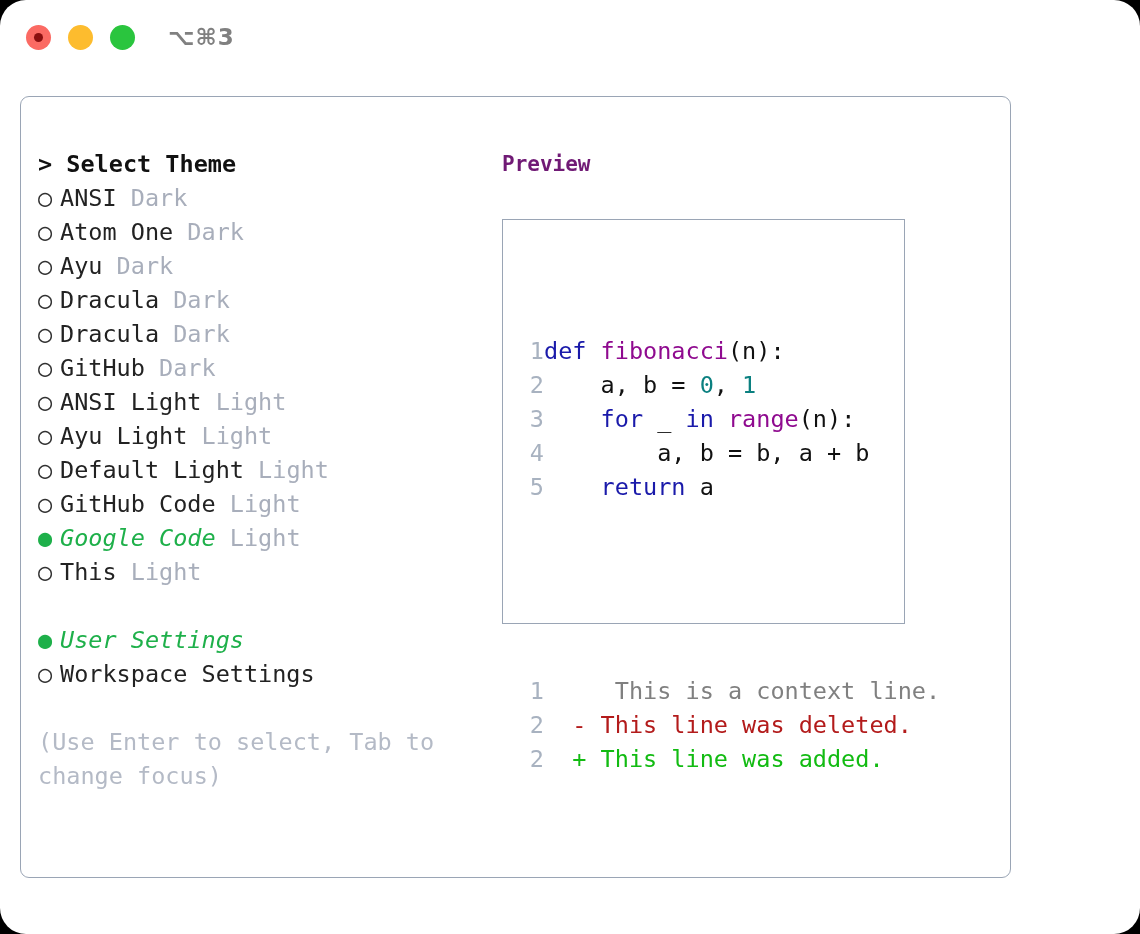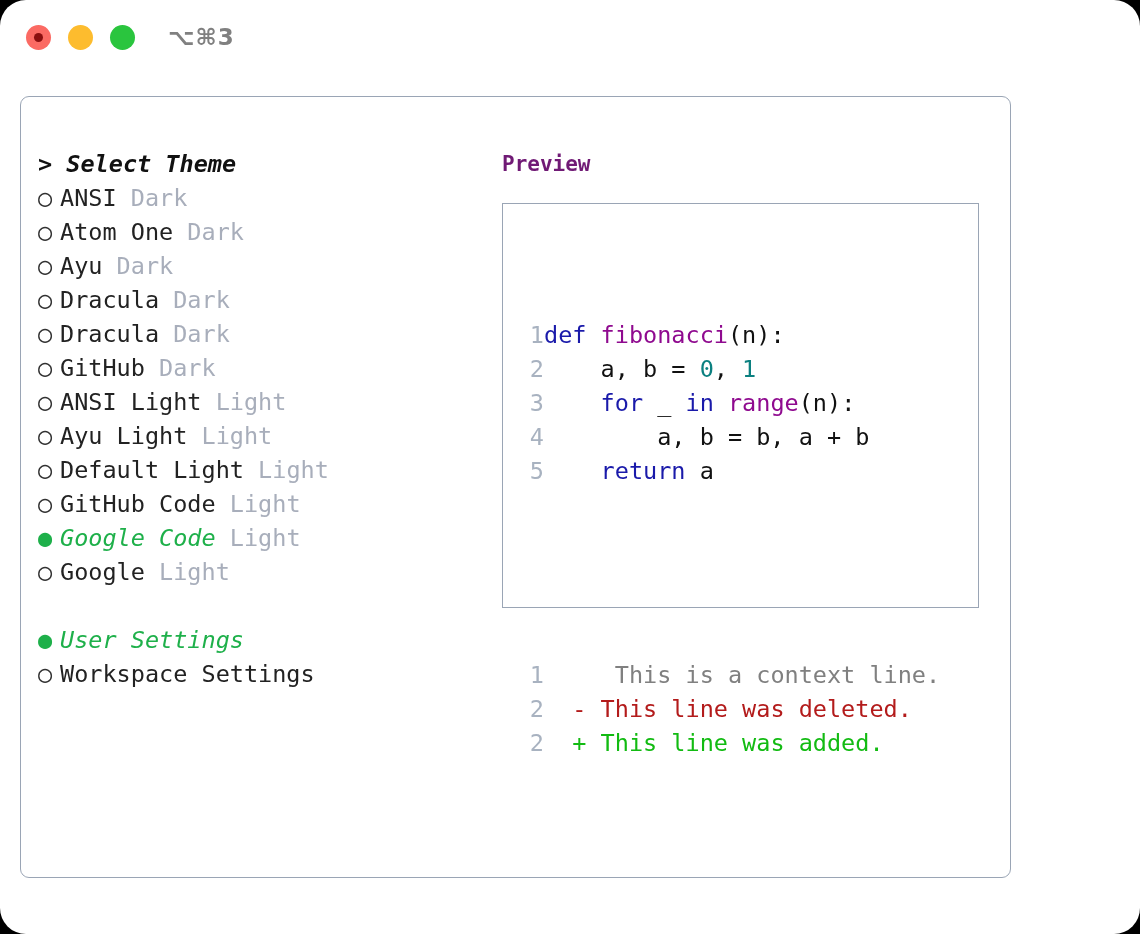--- a/index.html
+++ b/index.html
@@ -80,21 +80,20 @@
     position: absolute;
     left: 17px; top: 50px;
     width: 450px;
   }
   .list-title {
     font-size: 23.5px;
     font-weight: 700;
     color: #111111;
     line-height: 34px;
     white-space: pre;
-    font-style: italic;
   }
   .opt-row {
     font-size: 23.5px;
     line-height: 34px;
     color: #222222;
     white-space: pre;
   }
   .bullet {
     display: inline-block;
     width: 22px;
@@ -129,22 +128,22 @@
     left: 481px; top: 50px;
     width: 480px;
   }
   .preview-title {
     font-size: 21px;
     font-weight: 700;
     color: #701a75;
     line-height: 34px;
   }
   .preview-box {
-    margin-top: 22px;
-    width: 477px;
+    margin-top: 38px;
+    width: 403px;
     height: 405px;
     border: 1.5px solid #9aa5b5;
     box-sizing: border-box;
     background: #ffffff;
     position: relative;
   }
   .code {
     position: absolute;
     left: 15px; top: 46px;
     font-size: 23.5px;
@@ -190,31 +189,32 @@
           <div class="opt-row"><span class="bullet off">○</span><span class="opt-label norm">Atom One</span><span class="opt-tag"> Dark</span></div>
           <div class="opt-row"><span class="bullet off">○</span><span class="opt-label norm">Ayu</span><span class="opt-tag"> Dark</span></div>
           <div class="opt-row"><span class="bullet off">○</span><span class="opt-label norm">Dracula</span><span class="opt-tag"> Dark</span></div>
           <div class="opt-row"><span class="bullet off">○</span><span class="opt-label norm">Dracula</span><span class="opt-tag"> Dark</span></div>
           <div class="opt-row"><span class="bullet off">○</span><span class="opt-label norm">GitHub</span><span class="opt-tag"> Dark</span></div>
           <div class="opt-row"><span class="bullet off">○</span><span class="opt-label norm">ANSI Light</span><span class="opt-tag"> Light</span></div>
           <div class="opt-row"><span class="bullet off">○</span><span class="opt-label norm">Ayu Light</span><span class="opt-tag"> Light</span></div>
           <div class="opt-row"><span class="bullet off">○</span><span class="opt-label norm">Default Light</span><span class="opt-tag"> Light</span></div>
           <div class="opt-row"><span class="bullet off">○</span><span class="opt-label norm">GitHub Code</span><span class="opt-tag"> Light</span></div>
           <div class="opt-row"><span class="bullet on">●</span><span class="opt-label sel">Google Code</span><span class="opt-tag"> Light</span></div>
-          <div class="opt-row"><span class="bullet off">○</span><span class="opt-label norm">Google</span><span class="opt-tag"> Light</span></div>
+          <div class="opt-row"><span class="bullet off">○</span><span class="opt-label norm">This</span><span class="opt-tag"> Light</span></div>
         </div>
 
       <div class="section-gap"></div>
 
 
       <div id="apply-list">
           <div class="opt-row"><span class="bullet on">●</span><span class="opt-label sel">User Settings</span></div>
           <div class="opt-row"><span class="bullet off">○</span><span class="opt-label norm">Workspace Settings</span></div>
         </div>
 
+      <div class="hint">(Use Enter to select, Tab to change focus)</div>
     </div>
 
     <div class="right-col">
       <div class="preview-title">Preview</div>
 
       <div class="preview-box">
         <div class="code">
           <div id="code-lines"><div><span class="ln">1</span><span class="tok-kw">def </span><span class="tok-fn">fibonacci</span><span class="tok-pl">(n):</span></div><div><span class="ln">2</span><span class="tok-pl">    a, b = </span><span class="tok-num">0</span><span class="tok-pl">, </span><span class="tok-num">1</span></div><div><span class="ln">3</span><span class="tok-kw">    for</span><span class="tok-pl"> _ </span><span class="tok-kw">in</span><span class="tok-pl"> </span><span class="tok-fn">range</span><span class="tok-pl">(n):</span></div><div><span class="ln">4</span><span class="tok-pl">        a, b = b, a + b</span></div><div><span class="ln">5</span><span class="tok-kw">    return</span><span class="tok-pl"> a</span></div></div>
           <div class="blank-line"></div>
           <div id="diff-lines"><div><span class="ln">1</span><span class="diff-ctx">   </span><span class="diff-ctx">  This is a context line.</span></div><div><span class="ln">2</span><span class="diff-del">  -</span><span class="diff-del"> This line was deleted.</span></div><div><span class="ln">2</span><span class="diff-add">  +</span><span class="diff-add"> This line was added.</span></div></div>

